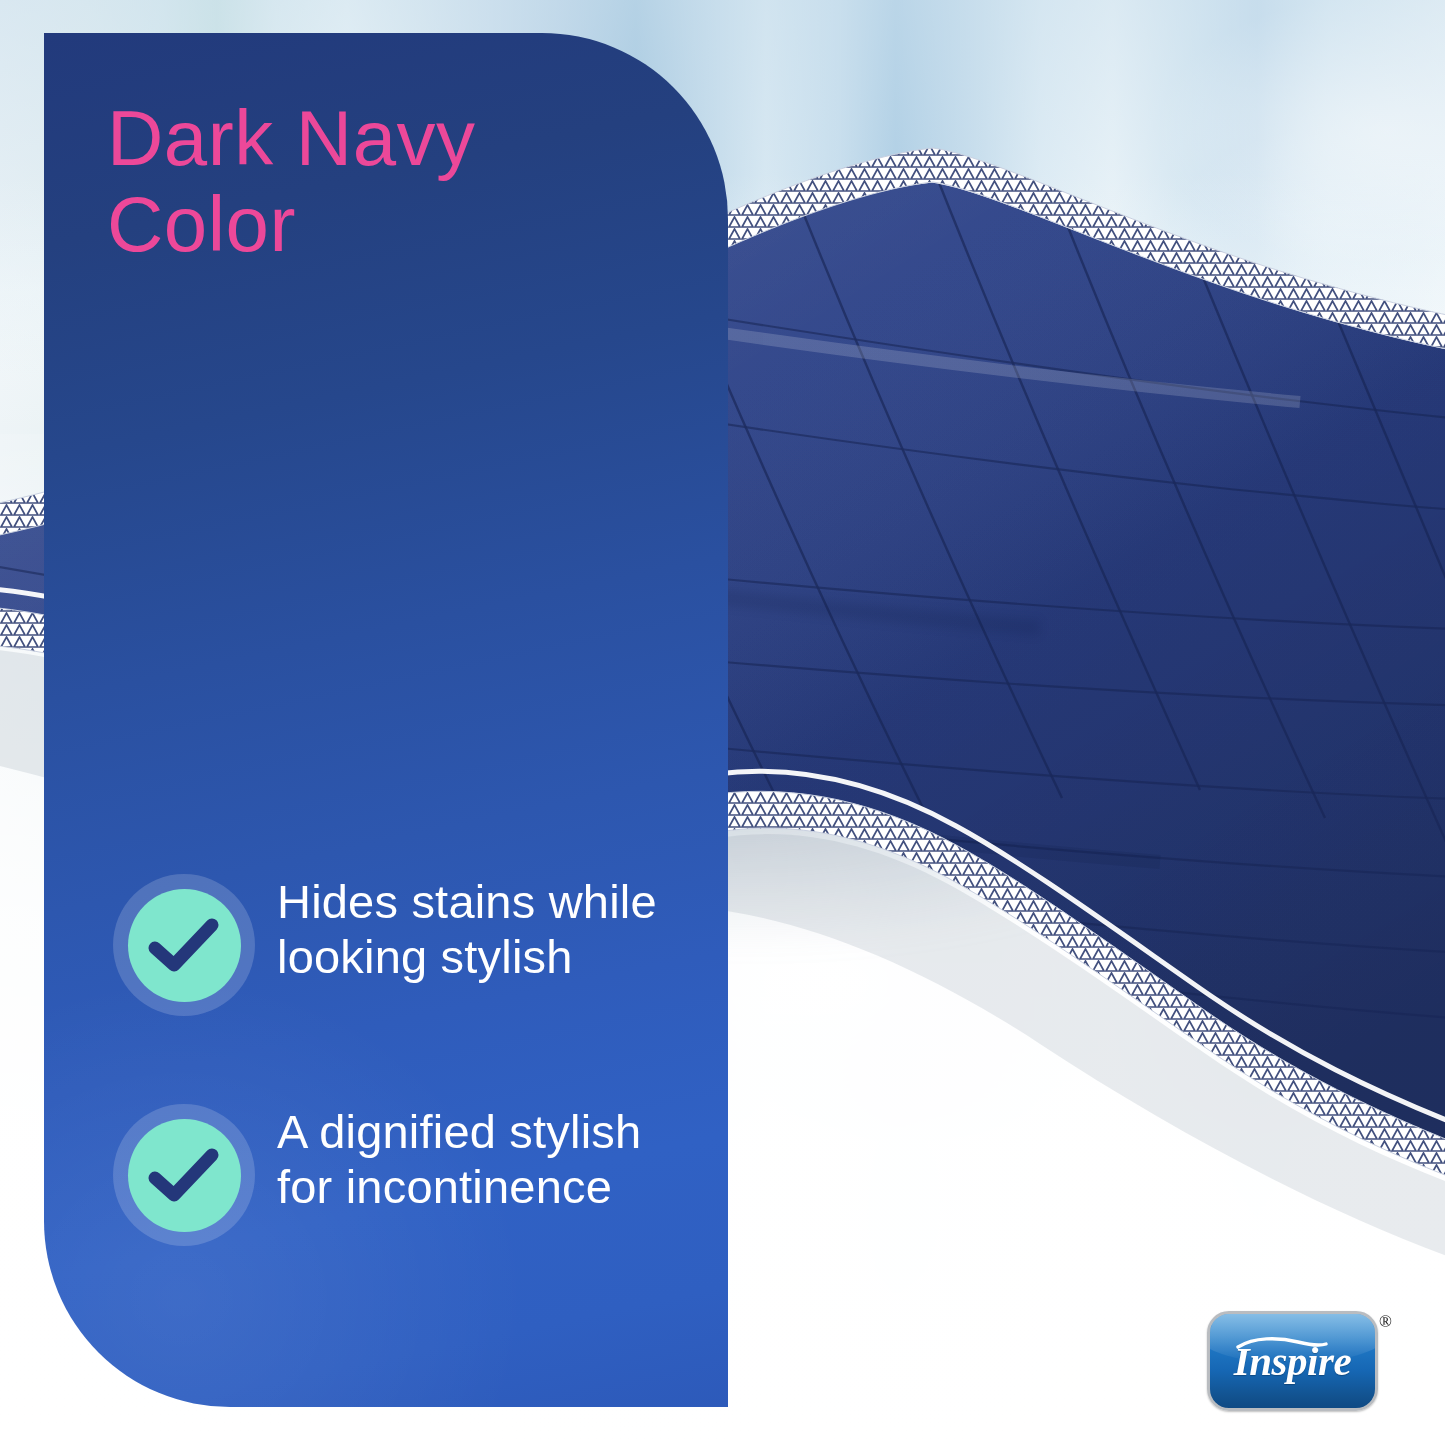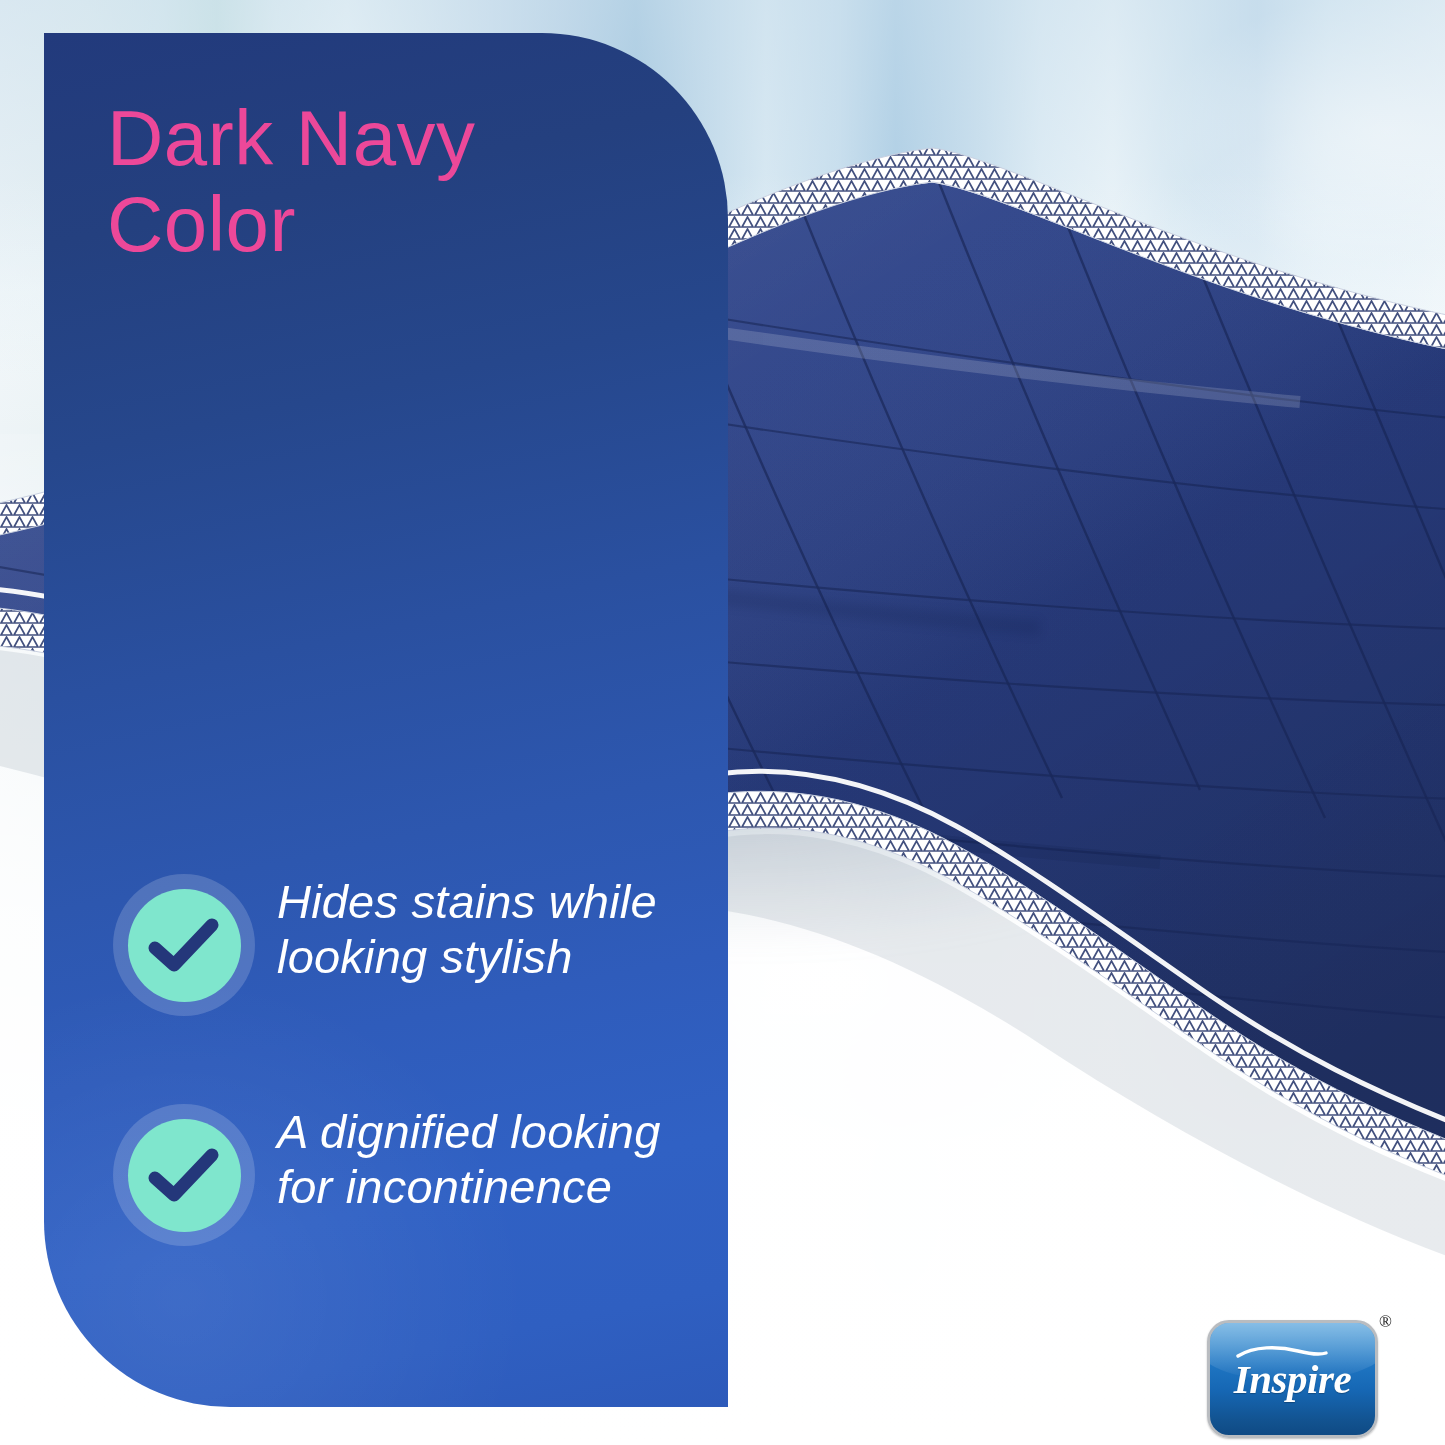--- a/index.html
+++ b/index.html
@@ -137,21 +137,20 @@
   .bullets {
     position: absolute;
     left: 113px;
     top: 868px;
     width: 560px;
   }
   .bullet {
     display: flex;
     align-items: flex-start;
     margin-bottom: 82px;
-    font-style: italic;
   }
   .bullet:last-child { margin-bottom: 0; }
   .check-badge {
     position: relative;
     flex: 0 0 auto;
     width: 142px;
     height: 142px;
     border-radius: 50%;
     background: rgba(255,255,255,0.17);
     display: flex;
@@ -182,23 +181,23 @@
   
   .logo {
     position: absolute;
     left: 1207px;
     top: 1311px;
     width: 185px;
     height: 99px;
   }
   .logo-plate {
     position: absolute;
-    left: 0; top: 9px;
+    left: 0; top: 0;
     width: 171px;
-    height: 118px;
+    height: 100px;
     border-radius: 22px;
     background: linear-gradient(180deg, #2f8ed4 0%, #1f77c4 34%, #1667b4 60%, #12528f 88%, #0f4a84 100%);
     border: 3px solid #b9bcc0;
     box-sizing: border-box;
     overflow: hidden;
     box-shadow: 0 1px 2px rgba(0,0,0,0.25);
   }
   .logo-gloss {
     position: absolute;
     left: -6%; top: -4%;
@@ -389,21 +388,21 @@
     </div>
 
     <div class="bullet">
       <div class="check-badge">
         <div class="check-disc">
           <svg width="72" height="56" viewBox="0 0 72 56" aria-hidden="true">
             <path d="M7 31 L26 48 L64 8" fill="none" stroke="#24377a" stroke-width="13" stroke-linecap="round" stroke-linejoin="round"></path>
           </svg>
         </div>
       </div>
-      <div class="bullet-text">A dignified looking for incontinence</div>
+      <div class="bullet-text">A dignified stylish for incontinence</div>
     </div>
 
   </div>
 
   <div class="logo">
     <div class="logo-plate">
       <div class="logo-gloss"></div>
       <svg class="logo-swash" viewBox="0 0 92 14">
         <path d="M2 11 C 18 1, 42 1, 62 6 C 74 9, 84 10, 90 8" fill="none" stroke="#ffffff" stroke-width="3.4" stroke-linecap="round"></path>
       </svg>

